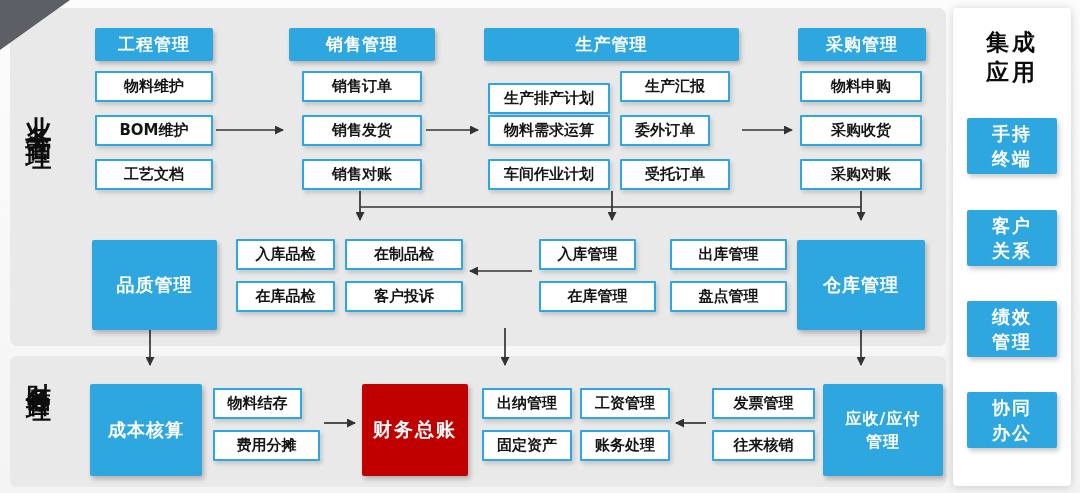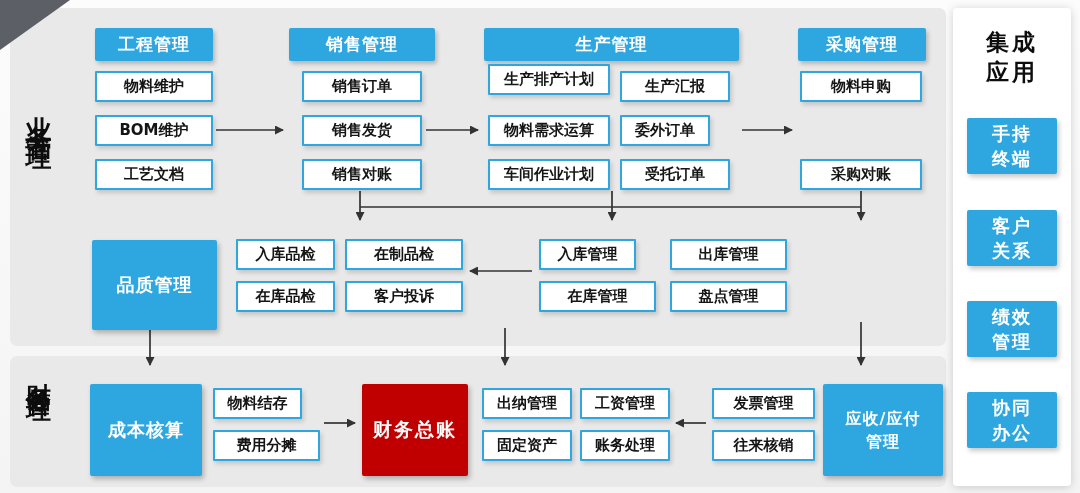--- a/index.html
+++ b/index.html
@@ -105,40 +105,42 @@
   <div class="item" style="left:95px;top:71px;width:118px">物料维护</div>
   <div class="item" style="left:95px;top:115px;width:118px">BOM维护</div>
   <div class="item" style="left:95px;top:159px;width:118px">工艺文档</div>
 
   <div class="hdr" style="left:289px;top:28px;width:146px">销售管理</div>
   <div class="item" style="left:302px;top:71px;width:120px">销售订单</div>
   <div class="item" style="left:302px;top:115px;width:120px">销售发货</div>
   <div class="item" style="left:302px;top:159px;width:120px">销售对账</div>
 
   <div class="hdr" style="left:484px;top:28px;width:255px">生产管理</div>
-  <div class="item" style="left:488px;top:64px;width:122px">生产排产计划</div>
+  <div class="item" style="left:488px;top:83px;width:122px">生产排产计划</div>
   <div class="item" style="left:488px;top:115px;width:122px">物料需求运算</div>
   <div class="item" style="left:488px;top:159px;width:122px">车间作业计划</div>
   <div class="item" style="left:620px;top:71px;width:110px">生产汇报</div>
   <div class="item" style="left:620px;top:115px;width:90px">委外订单</div>
   <div class="item" style="left:620px;top:159px;width:110px">受托订单</div>
 
   <div class="hdr" style="left:798px;top:28px;width:128px">采购管理</div>
   <div class="item" style="left:800px;top:71px;width:122px">物料申购</div>
+  <div class="item" style="left:800px;top:115px;width:122px">采购收货</div>
   <div class="item" style="left:800px;top:159px;width:122px">采购对账</div>
 
   <div class="big" style="left:92px;top:228px;width:125px;height:90px">品质管理</div>
   <div class="item" style="left:236px;top:239px;width:99px">入库品检</div>
   <div class="item" style="left:345px;top:239px;width:118px">在制品检</div>
   <div class="item" style="left:236px;top:281px;width:99px">在库品检</div>
   <div class="item" style="left:345px;top:281px;width:118px">客户投诉</div>
   <div class="item" style="left:539px;top:239px;width:97px">入库管理</div>
   <div class="item" style="left:670px;top:239px;width:117px">出库管理</div>
   <div class="item" style="left:539px;top:281px;width:117px">在库管理</div>
   <div class="item" style="left:670px;top:281px;width:117px">盘点管理</div>
+  <div class="big" style="left:797px;top:228px;width:128px;height:90px">仓库管理</div>
 
   <div class="big" style="left:90px;top:372px;width:112px;height:92px">成本核算</div>
   <div class="item" style="left:213px;top:388px;width:89px">物料结存</div>
   <div class="item" style="left:213px;top:430px;width:107px">费用分摊</div>
   <div class="big red" style="left:362px;top:372px;width:106px;height:92px">财务总账</div>
   <div class="item" style="left:482px;top:388px;width:90px">出纳管理</div>
   <div class="item" style="left:580px;top:388px;width:90px">工资管理</div>
   <div class="item" style="left:482px;top:430px;width:90px">固定资产</div>
   <div class="item" style="left:580px;top:430px;width:90px">账务处理</div>
   <div class="item" style="left:712px;top:388px;width:103px">发票管理</div>

